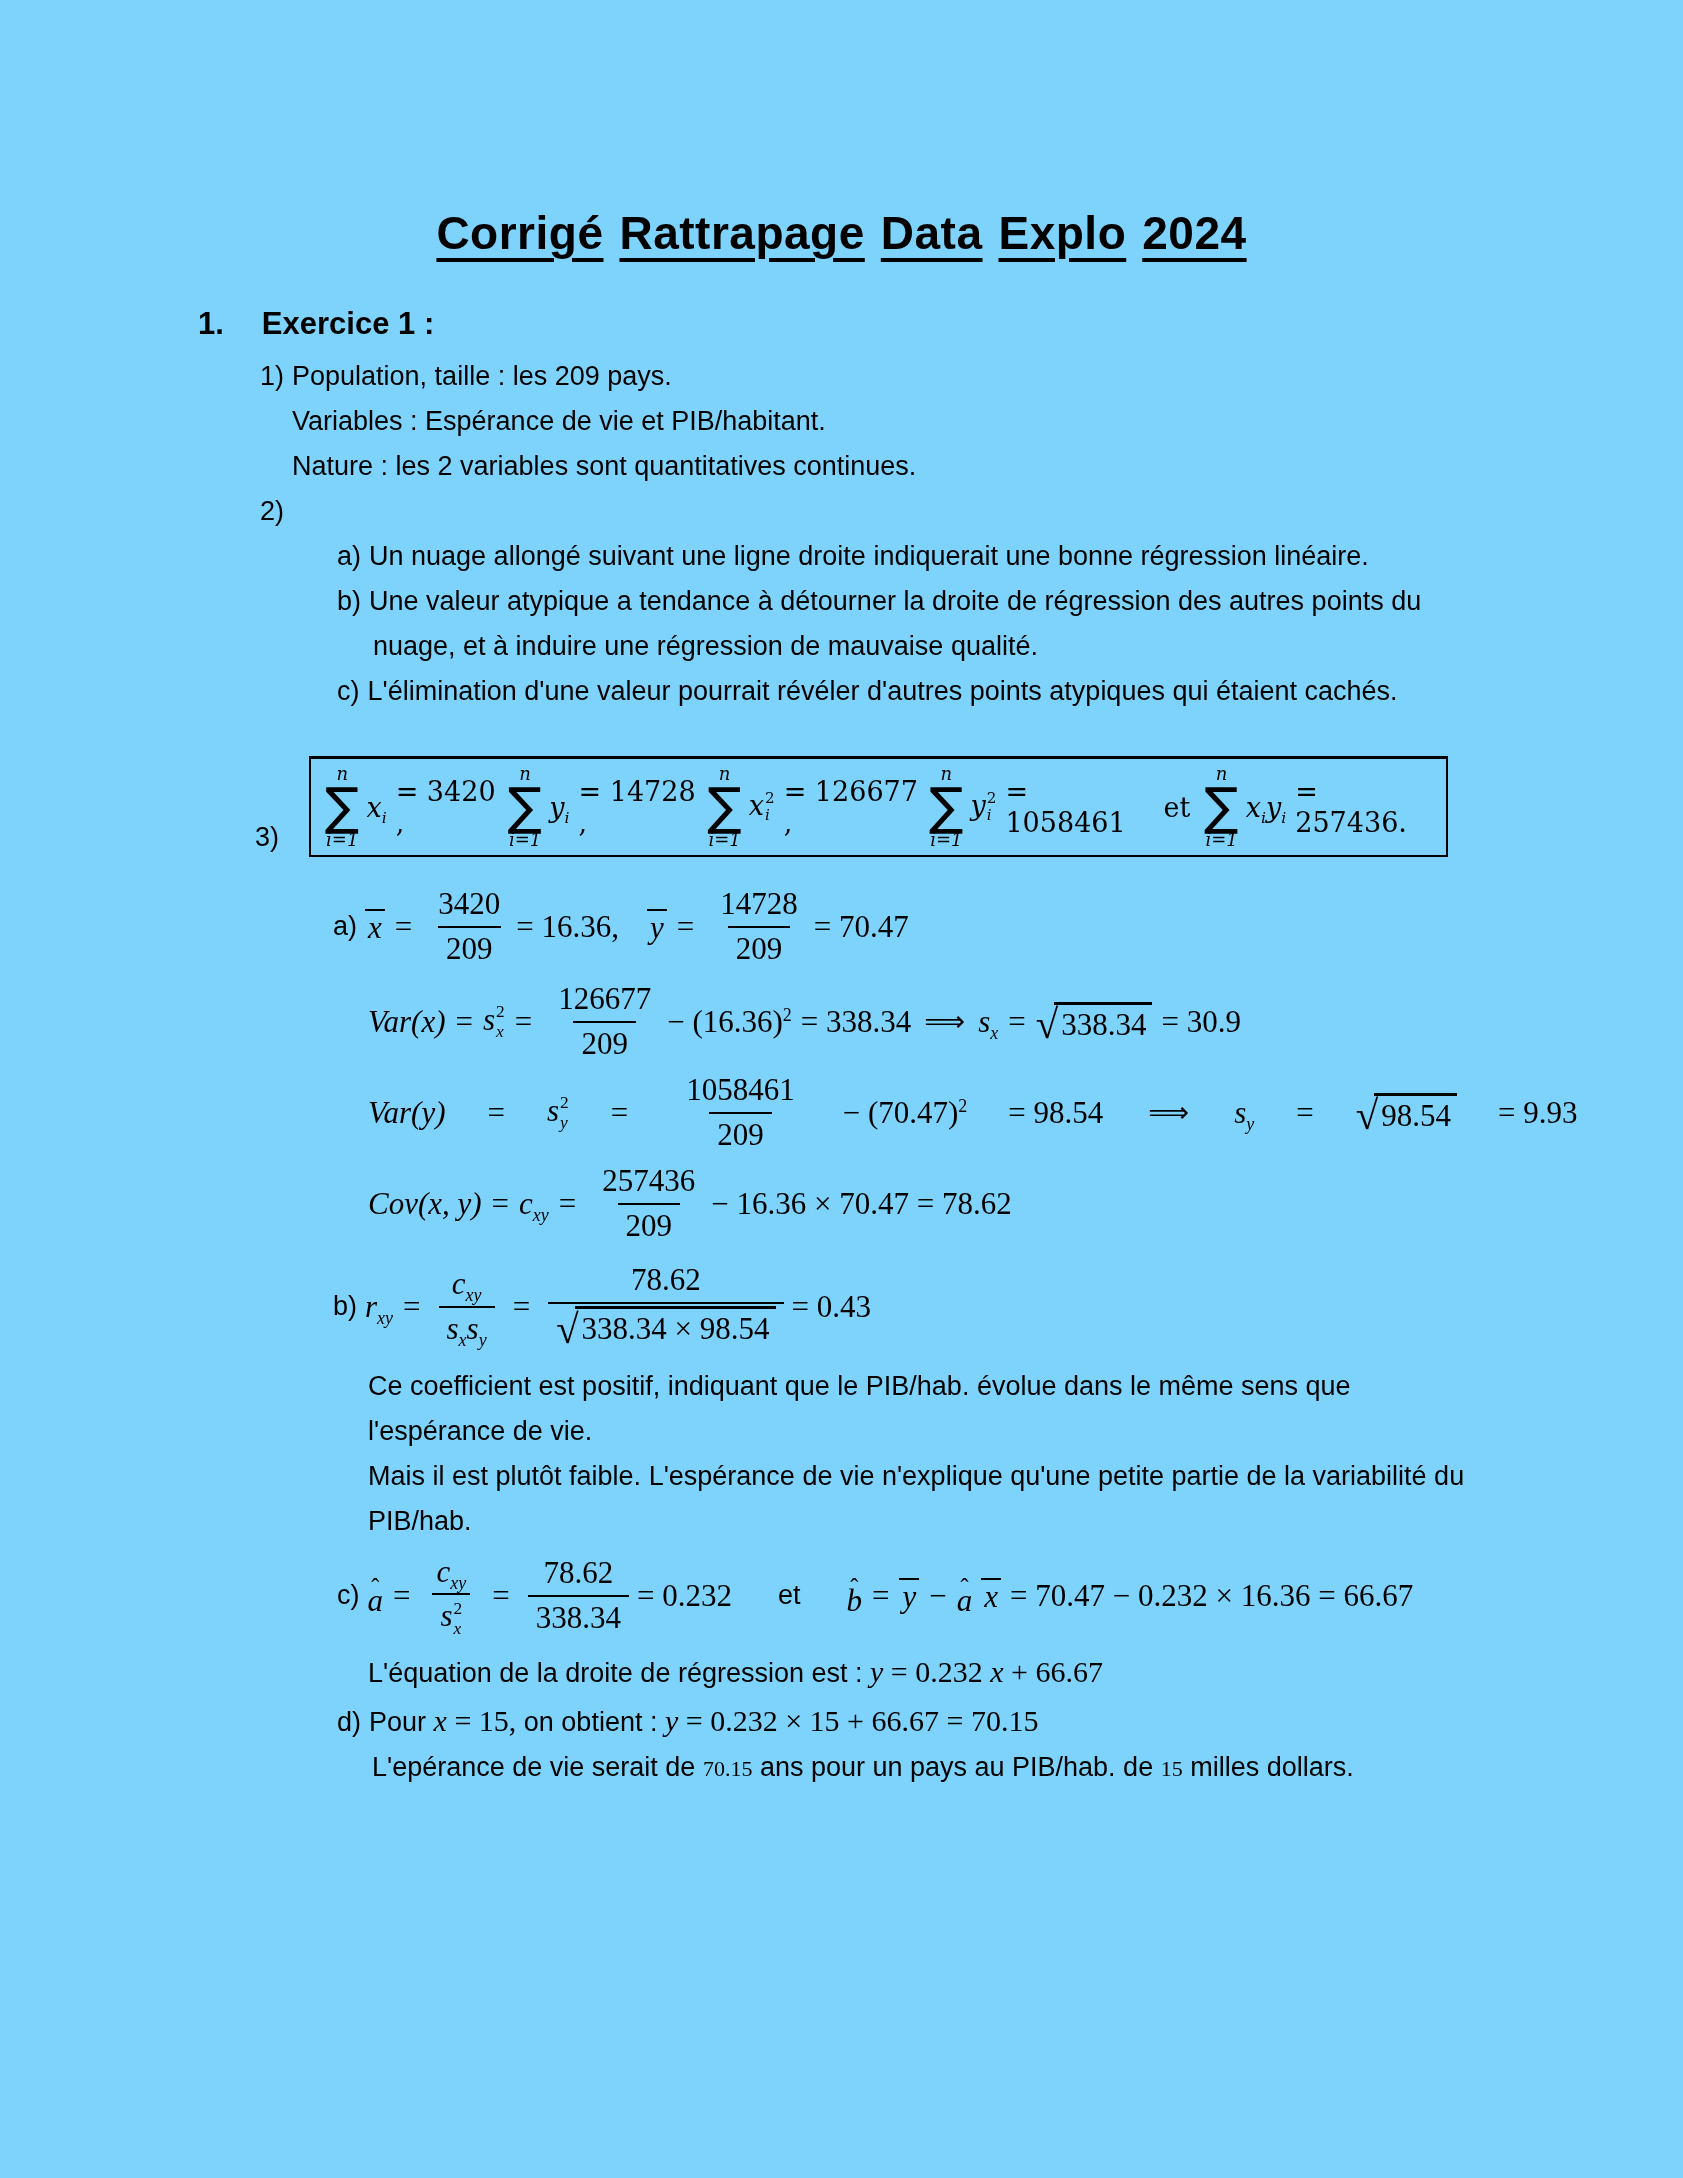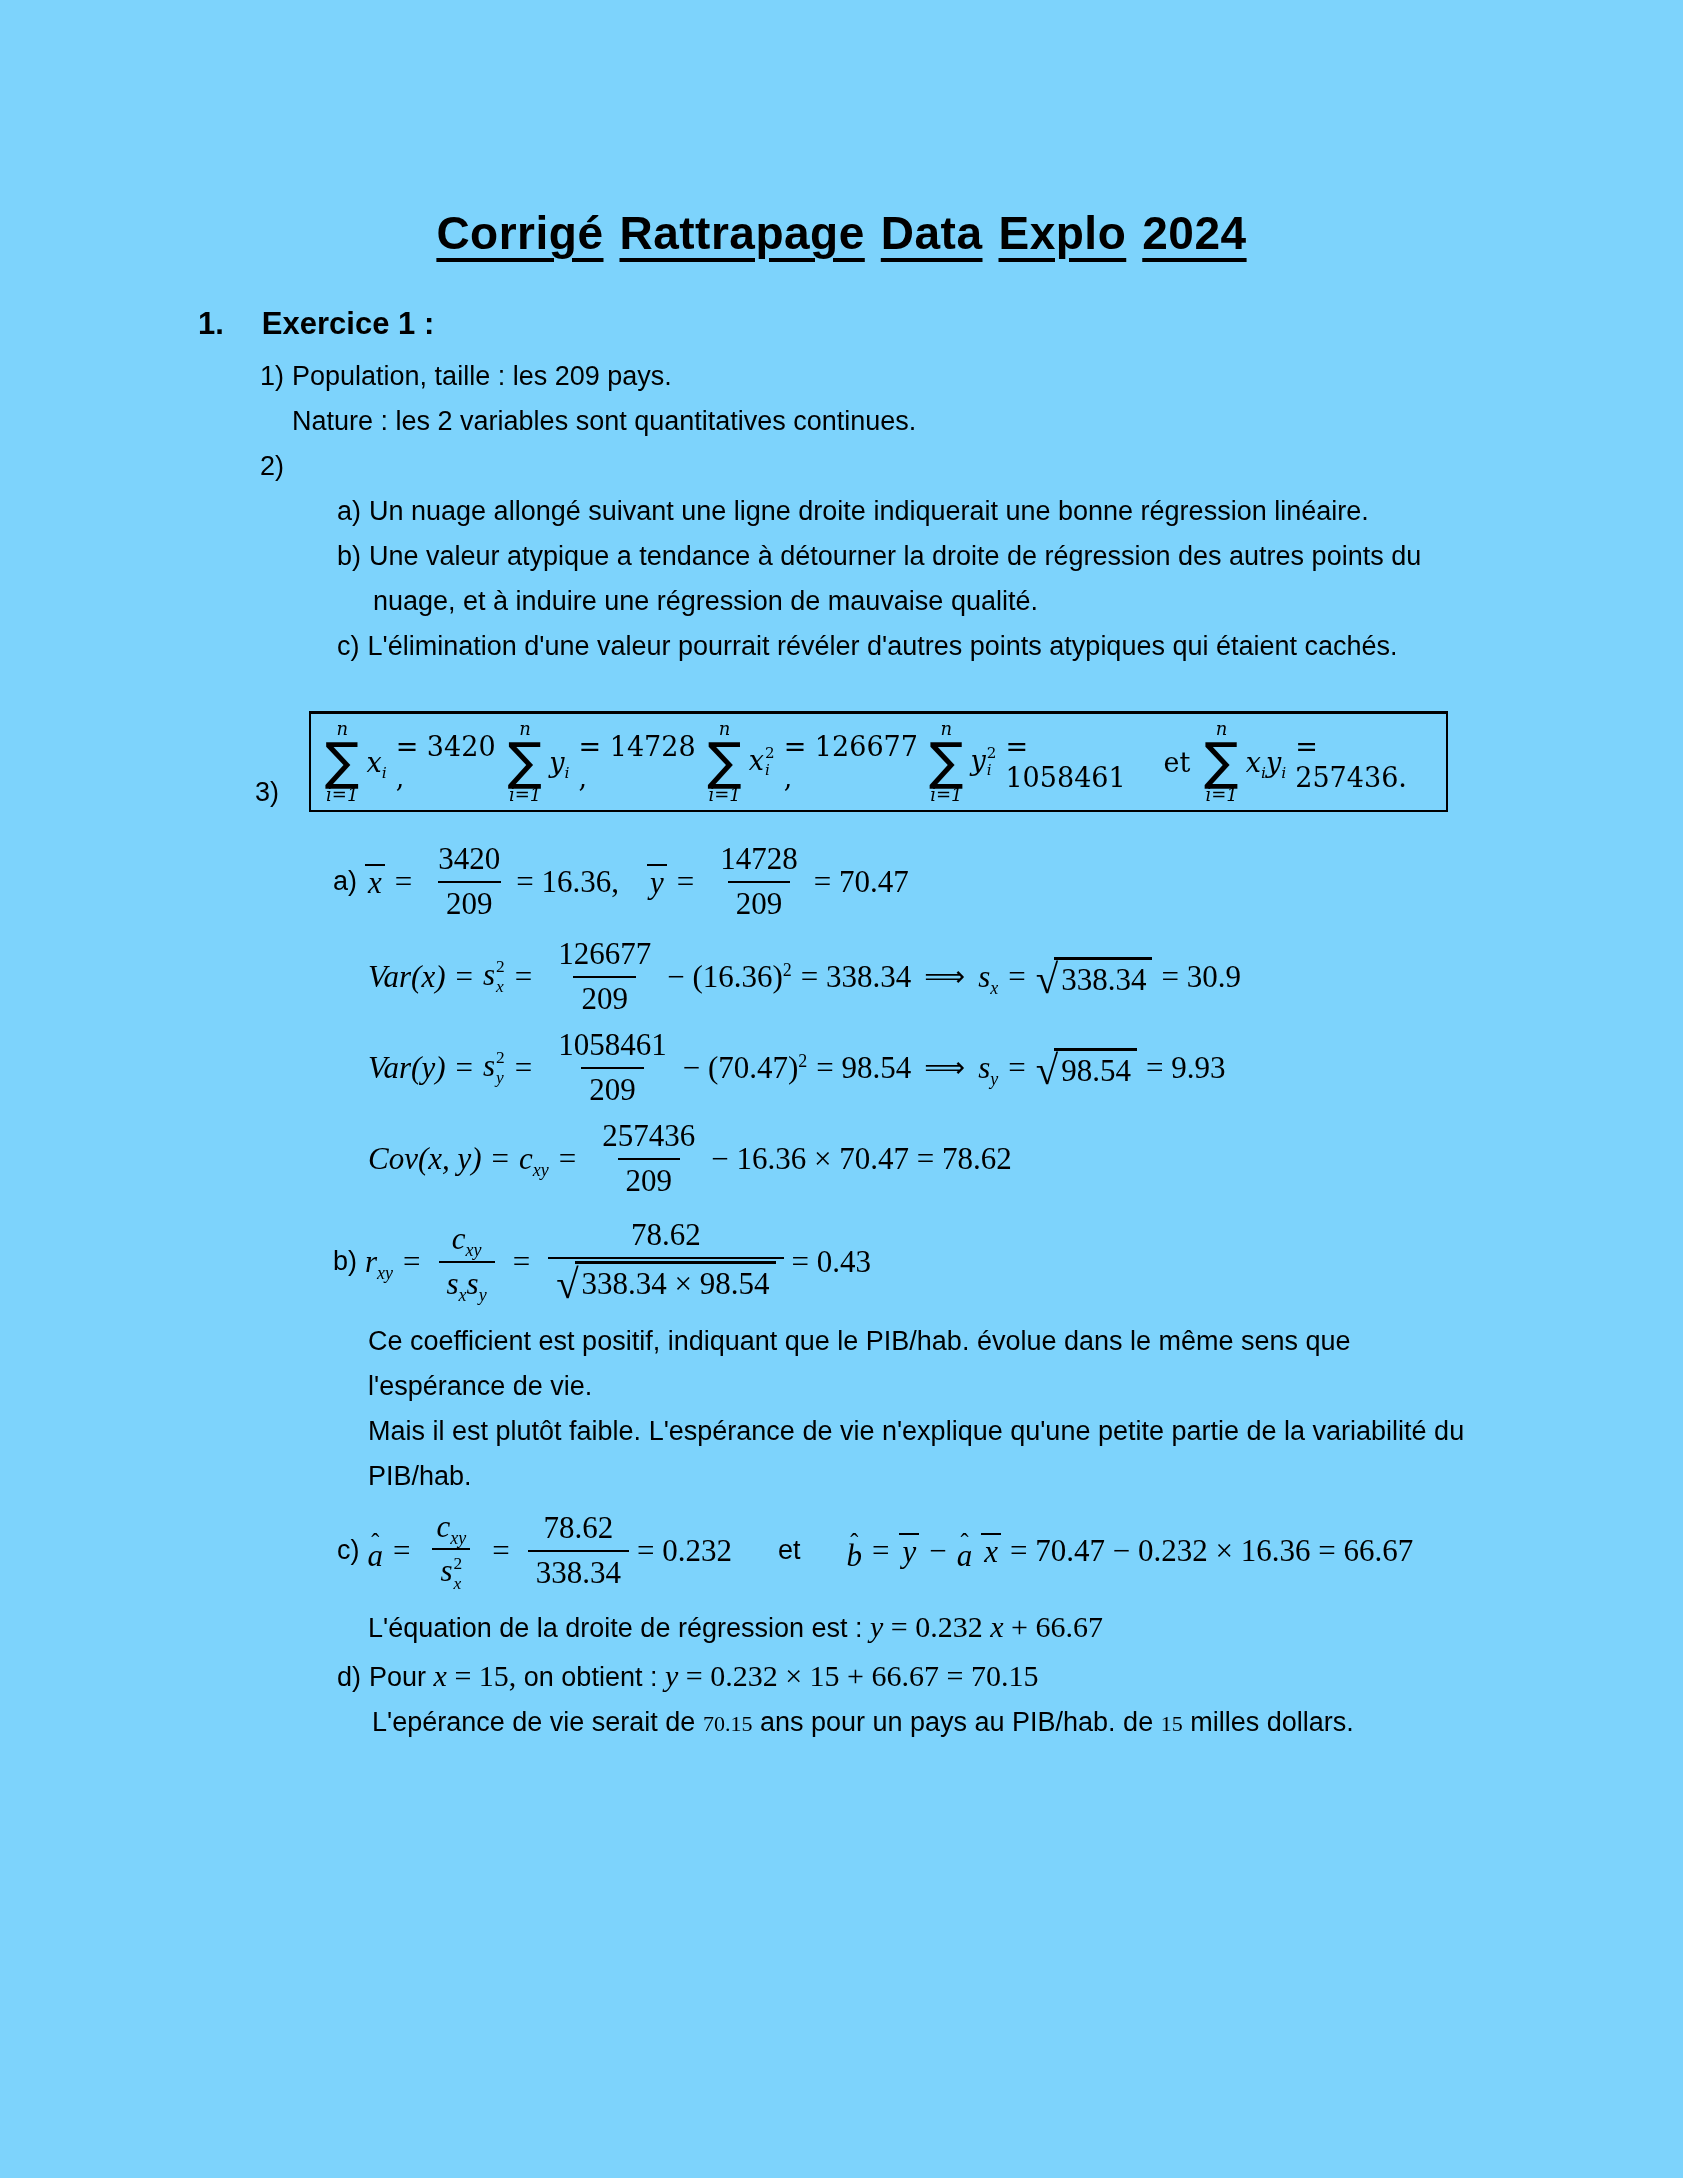--- a/index.html
+++ b/index.html
@@ -84,20 +84,21 @@
     <span class="tw">2024</span>
   </div>
 
   <div class="h1">
     <span>1.</span>
     <span>Exercice 1 :</span>
   </div>
 
   <div class="txt q1">
     <div><span class="mk">1)</span><span>Population, taille : les 209 pays.</span></div>
+    <div class="cont"><span>Variables : Espérance de vie et PIB/habitant.</span></div>
     <div class="cont"><span>Nature : les 2 variables sont quantitatives continues.</span></div>
   </div>
 
   <div class="txt q2m"><span>2)</span></div>
   <div class="txt abc">
     <div class="abc-item"><span class="mk">a)</span><span>Un nuage allongé suivant une ligne droite indiquerait une bonne régression linéaire.</span></div>
     <div class="abc-item"><span class="mk">b)</span><span>Une valeur atypique a tendance à détourner la droite de régression des autres points du nuage, et à induire une régression de mauvaise qualité.</span></div>
     <div class="abc-item"><span class="mk">c)</span><span>L'élimination d'une valeur pourrait révéler d'autres points atypiques qui étaient cachés.</span></div>
   </div>
 
@@ -194,21 +195,21 @@
     <span class="arrow">⟹</span>
     <span class="grp"><span class="mi">s</span><sub class="msub">x</sub></span>
     <span class="op">=</span>
     <span class="sqrt">
         <span class="sg">√</span>
         <span class="rd">338.34</span>
       </span>
     <span class="mn ml">= 30.9</span>
   </div>
 
-  <div class="fline" style="margin-left:368px;min-height:91px;">
+  <div class="fline" style="margin-left:368px;min-height:91px;gap:32px;">
     <span class="mi">Var(y)</span>
     <span class="op">=</span>
     <span class="grp"><span class="mi">s</span><span class="ssk">
           <span class="u">2</span>
           <span class="d">y</span>
         </span></span>
     <span class="op">=</span>
     <span class="frac">
         <span class="num">1058461</span>
         <span class="den">209</span>

